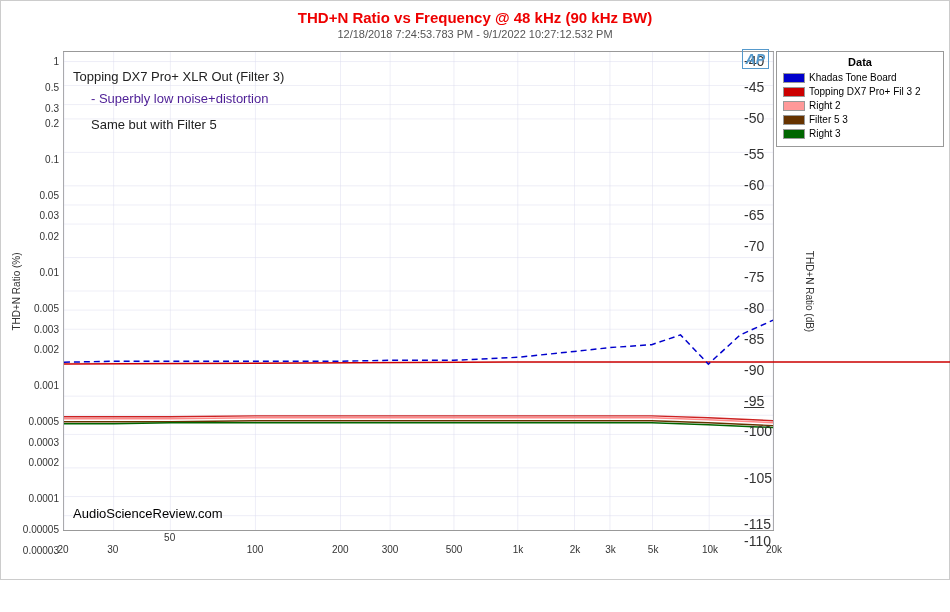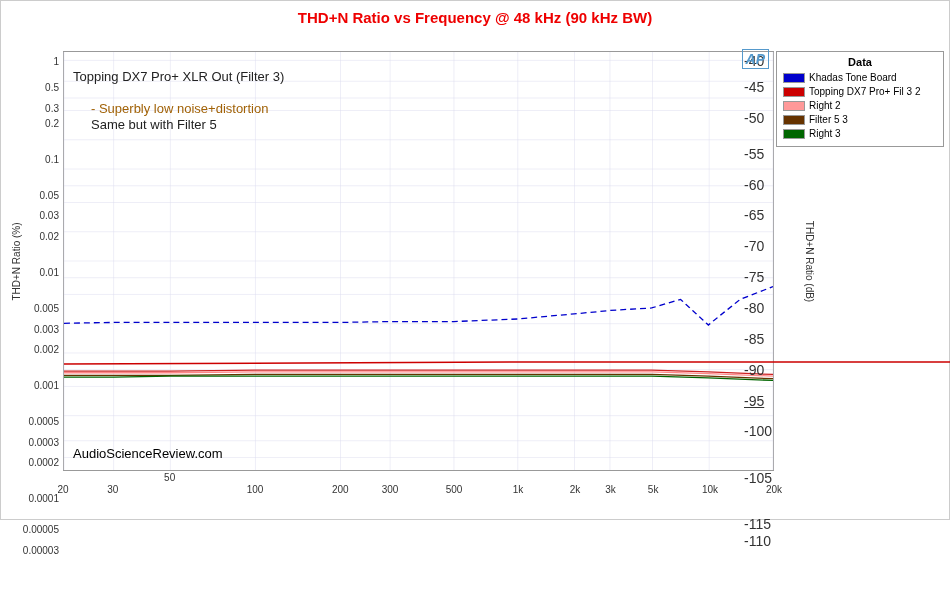--- a/index.html
+++ b/index.html
@@ -5,21 +5,21 @@
     * { margin: 0; padding: 0; box-sizing: border-box; }
     body {
       width: 950px;
       height: 612px;
       background: #fff;
       font-family: Arial, sans-serif;
       overflow: hidden;
     }
     .chart-container {
       width: 950px;
-      height: 520px;
+      height: 580px;
       position: relative;
       background: #fff;
       border: 1px solid #ccc;
     }
     .chart-title {
       text-align: center;
       color: #e00;
       font-size: 15px;
       font-weight: bold;
       padding-top: 6px;
@@ -140,20 +140,21 @@
       top: 0; left: 0; width: 100%; height: 100%;
       overflow: visible;
     }
   </style>
 </head>
 <body>
 
 <div class="chart-container">
 
   <div class="chart-title">THD+N Ratio vs Frequency @ 48 kHz (90 kHz BW)</div>
+  <div class="chart-subtitle">12/18/2018 7:24:53.783 PM - 9/1/2022 10:27:12.532 PM</div>
 
   <div style="position:absolute;left:8px;top:50px;bottom:48px;width:14px;display:flex;align-items:center;justify-content:center;">
     <span style="font-size:10px;color:#333;transform:rotate(-90deg);white-space:nowrap;">THD+N Ratio (%)</span>
   </div>
 
   <div style="position:absolute;right:132px;top:50px;bottom:48px;width:14px;display:flex;align-items:center;justify-content:center;">
     <span style="font-size:10px;color:#333;transform:rotate(90deg);white-space:nowrap;">THD+N Ratio (dB)</span>
   </div>
 
   <div class="chart-area">
@@ -265,21 +266,21 @@
       <div class="x-label" style="left: 77%; bottom: 4px;">3k</div>
       <div class="x-label" style="left: 83%; bottom: 4px;">5k</div>
       <div class="x-label" style="left: 91%; bottom: 4px;">10k</div>
       <div class="x-label" style="left: 100%; bottom: 4px;">20k</div>
     </div>
 
 
   <div style="position:absolute;left:72px;top:68px;font-size:13px;color:#222;font-weight:normal;">
     <span>Topping DX7 Pro+ XLR Out (Filter 3)</span>
   </div>
-  <div style="position:absolute;left:90px;top:100px;font-size:13px;color:#a16207;">
+  <div style="position:absolute;left:90px;top:90px;font-size:13px;color:#4c1d95;">
     <span>- Superbly low noise+distortion</span>
   </div>
   <div style="position:absolute;left:90px;top:116px;font-size:13px;color:#222;">
     <span>Same but with Filter 5</span>
   </div>
 
   <div class="ap-logo" style="position:absolute;top:48px;right:180px;font-size:14px;color:#5599cc;font-style:italic;font-weight:bold;border:1px solid #5599cc;padding:1px 3px;">AP</div>
 
   <div class="watermark" style="position:absolute;bottom:58px;left:72px;font-size:13px;font-weight:normal;color:#000;">AudioScienceReview.com</div>
 

